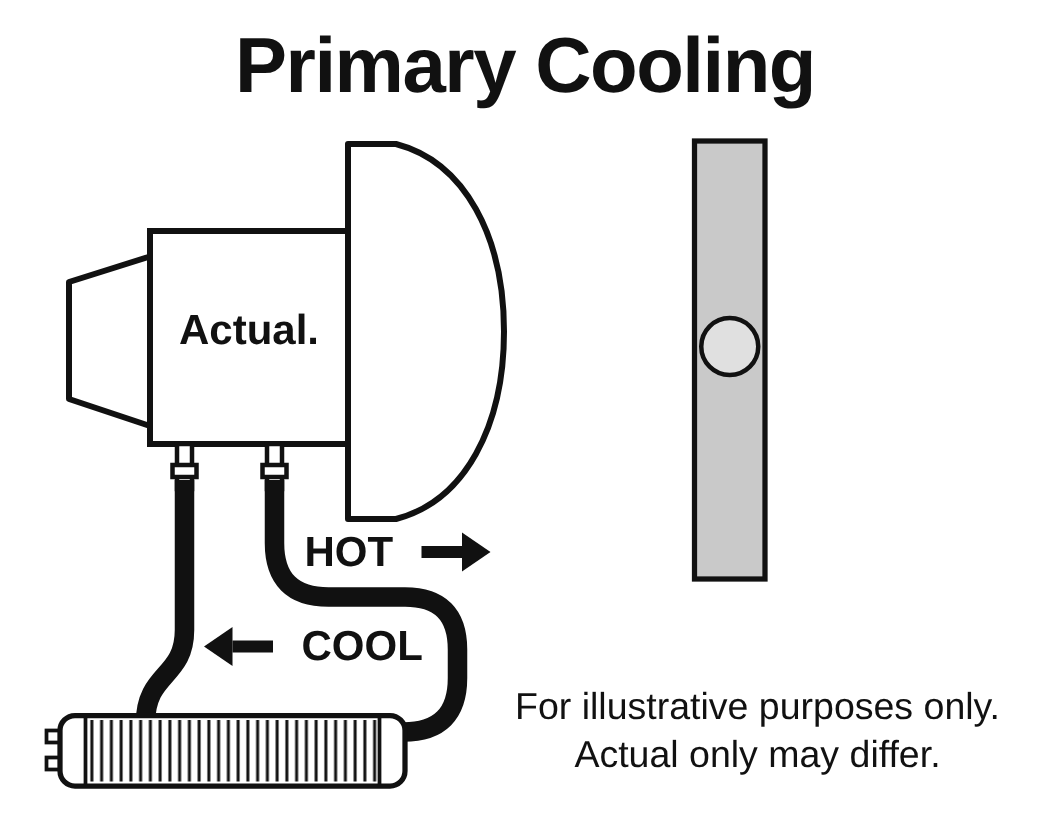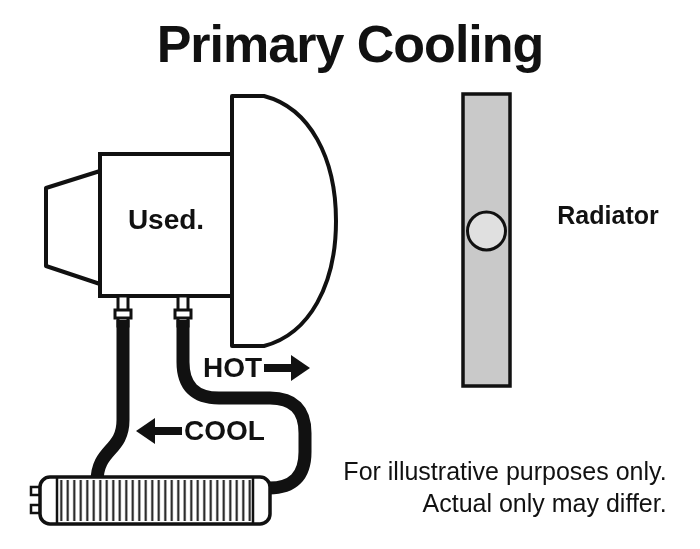--- a/index.html
+++ b/index.html
@@ -10,40 +10,40 @@
   .art{position:absolute;left:0;top:0;}
   .title{
     position:absolute;left:0;top:14px;width:700px;margin:0;
     text-align:center;font-size:52px;font-weight:bold;letter-spacing:-1px;color:#111;
   }
   .trans-label{
     position:absolute;left:100px;top:204px;width:132px;text-align:center;
     font-size:28px;font-weight:bold;
   }
   .flow-label{
-    position:absolute;display:flex;align-items:center;gap:2px;
+    position:absolute;display:flex;align-items:center;gap:19px;
     font-size:28px;font-weight:bold;
   }
   .flow-hot{left:203px;top:352px;}
   .flow-cool{left:136px;top:415px;}
   .arrow-right{position:relative;width:46px;height:26px;display:inline-block;}
   .arrow-right::before{content:"";position:absolute;left:0;top:9px;width:27px;height:8px;background:#111;}
   .arrow-right::after{content:"";position:absolute;left:27px;top:0;width:0;height:0;
     border-top:13px solid transparent;border-bottom:13px solid transparent;border-left:19px solid #111;}
   .arrow-left{position:relative;width:46px;height:26px;display:inline-block;}
   .arrow-left::before{content:"";position:absolute;right:0;top:9px;width:27px;height:8px;background:#111;}
   .arrow-left::after{content:"";position:absolute;left:0;top:0;width:0;height:0;
     border-top:13px solid transparent;border-bottom:13px solid transparent;border-right:19px solid #111;}
   .radiator-label{
     position:absolute;left:608px;top:200px;transform:translateX(-50%);
     text-align:center;font-size:25px;font-weight:bold;line-height:1.2;white-space:nowrap;
   }
   .disclaimer{
     position:absolute;left:505px;top:456px;transform:translateX(-50%);
-    text-align:right;font-size:25px;font-weight:normal;line-height:1.26;white-space:nowrap;
+    text-align:center;font-size:25px;font-weight:normal;line-height:1.26;white-space:nowrap;
   }
 </style>
 </head>
 <body>
 
 <div class="canvas">
 
   <svg class="art" width="700" height="549" viewBox="0 0 700 549">
     <defs>
       <pattern id="fins" x="58" y="0" width="6.5" height="50" patternUnits="userSpaceOnUse">
@@ -80,34 +80,33 @@
     </g>
 
     <g>
       <rect x="463" y="94" width="47" height="292" fill="#c9c9c9" stroke="#111" stroke-width="3.5"></rect>
       <circle cx="486.5" cy="231" r="19" fill="#e0e0e0" stroke="#111" stroke-width="3"></circle>
     </g>
   </svg>
 
   <h1 class="title">Primary Cooling</h1>
 
-  <div class="trans-label">Used.</div>
+  <div class="trans-label">Actual.</div>
 
   <div class="flow-label flow-hot">
     <span>HOT</span>
     <span class="arrow-right"></span>
   </div>
 
   <div class="flow-label flow-cool">
     <span class="arrow-left"></span>
     <span>COOL</span>
   </div>
 
   <div class="radiator-label">
-    <div>Radiator</div>
   </div>
 
   <div class="disclaimer">
     <div>For illustrative purposes only.</div>
     <div>Actual only may differ.</div>
   </div>
 
 </div>
 
 </body></html>

